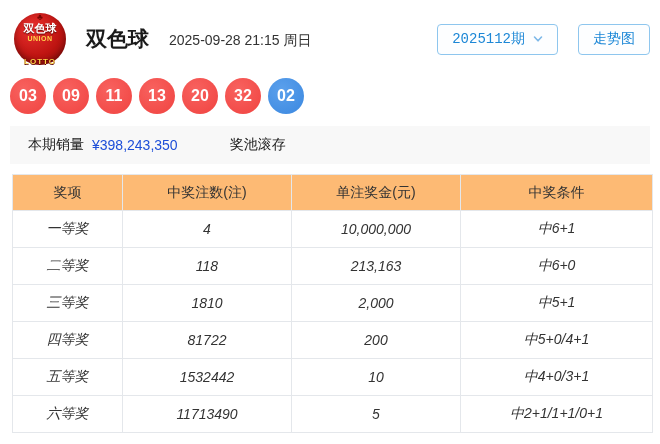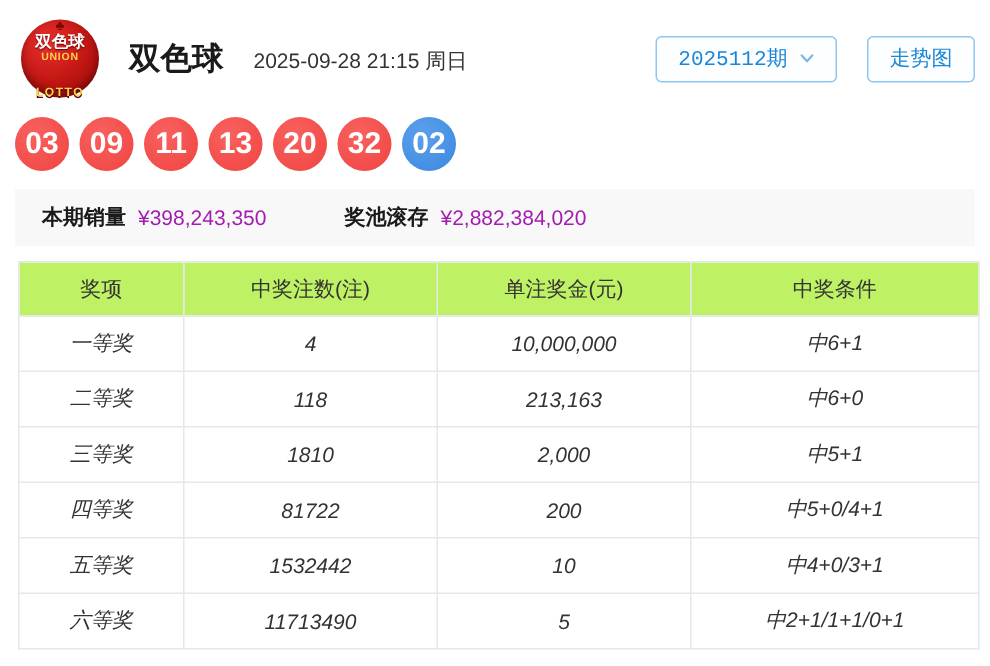--- a/index.html
+++ b/index.html
@@ -39,48 +39,48 @@
   }
   .btn.issue { min-width: 112px; gap: 8px; font-family: Liberation Mono, monospace; }
   .chevron-down { width: 10px; height: 10px; display: inline-block; }
   .chevron-down svg { display: block; }
 
   
   .balls { display: flex; gap: 7px; padding: 10px 0 0 10px; }
   .ball {
     width: 36px; height: 36px; border-radius: 50%;
     display: flex; align-items: center; justify-content: center;
-    color: #fff; font-size: 20px; font-weight: bold;
+    color: #fff; font-size: 16px; font-weight: bold;
   }
   .ball.red  { background: radial-gradient(circle at 38% 32%, #f8625f, #f04340); }
   .ball.blue { background: radial-gradient(circle at 38% 32%, #5ba0ec, #3b88e0); }
 
   
   .sales-bar {
     margin: 12px 10px 0 10px; height: 38px;
     background: #f8f8f8;
     display: flex; align-items: center; padding-left: 18px;
     font-size: 14px;
   }
-  .sales-label { font-weight: bold; color: #1a1a1a; }
-  .sales-value { color: #a21caf; margin-left: 8px; }
+  .sales-label { font-weight: normal; color: #1a1a1a; }
+  .sales-value { color: #1d4ed8; margin-left: 8px; }
   .sales-gap { width: 52px; }
 
   
   .prize-table {
     margin: 10px 8px 0 12px;
     border-collapse: collapse; width: 640px;
     font-size: 14px; table-layout: fixed;
   }
   .prize-table th, .prize-table td {
     border: 1px solid #e4e7eb; text-align: center;
     height: 36px; color: #333; font-weight: normal;
   }
   .prize-table td { height: 37px; font-style: italic; }
-  .prize-table thead th { background: #bef264; }
+  .prize-table thead th { background: #fdba74; }
   .col-prize { width: 110px; }
   .col-count { width: 169px; }
   .col-amount { width: 169px; }
   .col-cond { width: 192px; }
 </style>
 </head>
 <body>
 
 <div class="page">
 
@@ -114,21 +114,20 @@
     <span class="ball red">20</span>
     <span class="ball red">32</span>
     <span class="ball blue">02</span>
   </div>
 
   <div class="sales-bar">
     <span class="sales-label">本期销量</span>
     <span class="sales-value">¥398,243,350</span>
     <span class="sales-gap"></span>
     <span class="sales-label">奖池滚存</span>
-    <span class="sales-value">¥2,882,384,020</span>
   </div>
 
   <table class="prize-table">
     <colgroup>
       <col class="col-prize">
         <col class="col-count">
         <col class="col-amount">
         <col class="col-cond">
     </colgroup>
     <thead>

